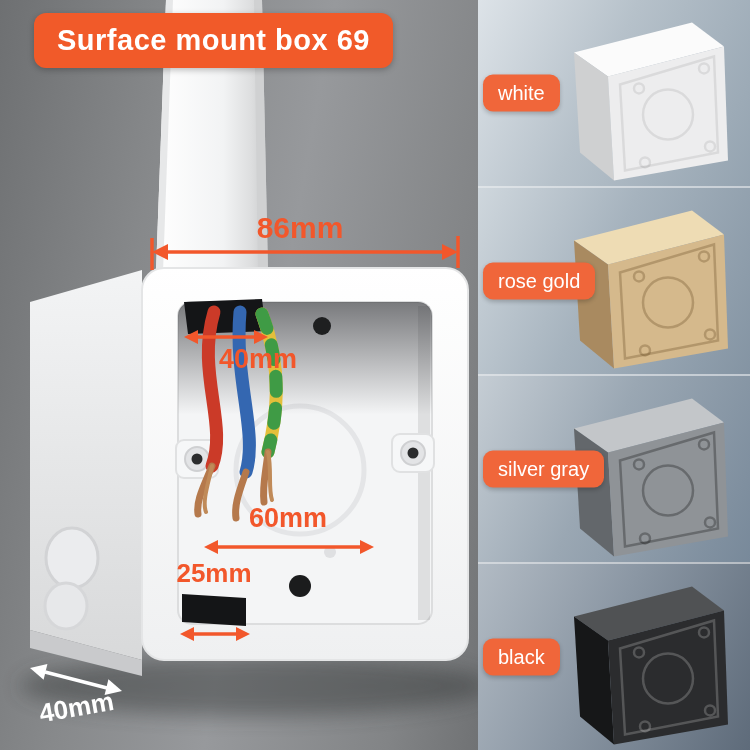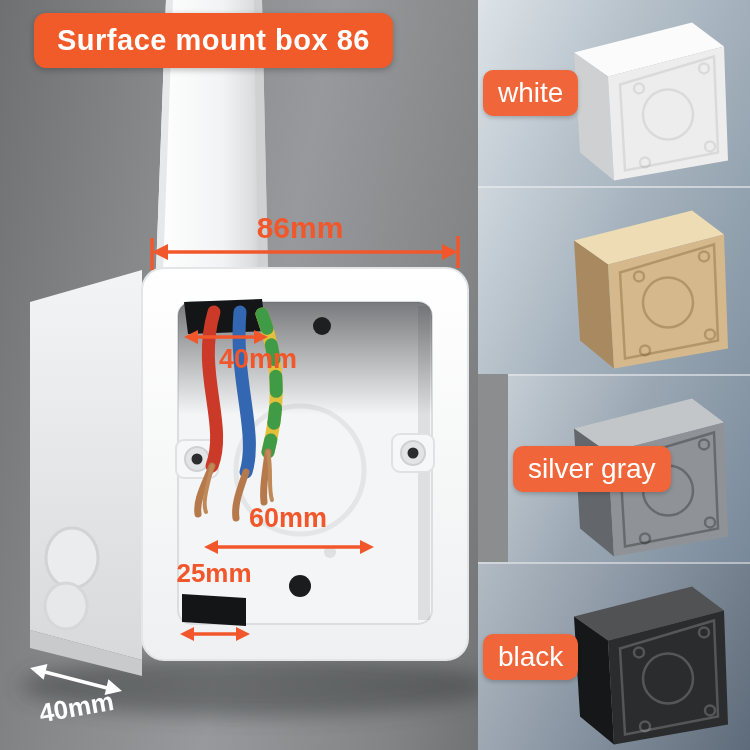--- a/index.html
+++ b/index.html
@@ -20,25 +20,25 @@
   .dim-fill { fill:#f2572b; }
   .depth-stroke { stroke:#ffffff; stroke-width:3.5; fill:none; }
   .depth-fill { fill:#ffffff; }
 
   
   .variants { position:absolute; left:478px; top:0; width:272px; height:750px; display:flex; flex-direction:column; }
   .variant-row { position:relative; flex:1; overflow:hidden; }
   .variant-row + .variant-row { border-top:2px solid rgba(255,255,255,.55); }
   .row-0 { background:linear-gradient(115deg,#dde3e8 0%,#b6c1ca 45%,#94a3b0 100%); }
   .row-1 { background:linear-gradient(115deg,#cfd7dd 0%,#a6b3be 45%,#8494a3 100%); }
-  .row-2 { background:linear-gradient(115deg,#c5cdd4 0%,#9aa7b3 45%,#78899a 100%);margin-left:30px; }
+  .row-2 { background:linear-gradient(115deg,#c5cdd4 0%,#9aa7b3 45%,#78899a 100%); }
   .row-3 { background:linear-gradient(115deg,#b2bbc4 0%,#8b97a4 45%,#5e6b7a 100%);padding-left:36px; }
 
   .badge { position:absolute; left:5px; top:50%; transform:translateY(-50%); z-index:3;
-    background:#f0663a; color:#ffffff; font-size:28px; padding:7px 15px; border-radius:10px; white-space:nowrap;
+    background:#f0663a; color:#ffffff; font-size:20px; padding:7px 15px; border-radius:10px; white-space:nowrap;
     box-shadow:0 2px 4px rgba(0,0,0,.2); }
 
   .cube { position:absolute; right:4px; top:50%; transform:translateY(-48%); width:200px; height:172px; }
   .detail { fill:none; stroke-width:2.5; }
   .v-white  .f-top{fill:#fbfbfb} .v-white  .f-front{fill:#ededee} .v-white  .f-side{fill:#cfd0d1} .v-white  .detail{stroke:rgba(0,0,0,.08)}
   .v-rose   .f-top{fill:#eedcb4} .v-rose   .f-front{fill:#d5b98c} .v-rose   .f-side{fill:#a98a60} .v-rose   .detail{stroke:rgba(90,60,20,.28)}
   .v-silver .f-top{fill:#c3c6c9} .v-silver .f-front{fill:#8f9397} .v-silver .f-side{fill:#63676b} .v-silver .detail{stroke:rgba(0,0,0,.28)}
   .v-black  .f-top{fill:#505254} .v-black  .f-front{fill:#2b2c2e} .v-black  .f-side{fill:#161718} .v-black  .detail{stroke:rgba(255,255,255,.2)}
 </style>
 </head>
@@ -165,21 +165,21 @@
 
       <g>
         <line class="depth-stroke" x1="45" y1="672" x2="107" y2="688"></line>
         <polygon class="depth-fill" points="30,668 43.6,679.7 47.4,664.1"></polygon>
         <polygon class="depth-fill" points="122,691 104.6,694.9 108.4,679.3"></polygon>
         <text x="78" y="716" font-size="26" font-weight="bold" fill="#ffffff" text-anchor="middle" transform="rotate(-10 78 716)">40mm</text>
       </g>
     </svg>
 
     <div class="banner">
-      <span>Surface mount box 86</span>
+      <span>Surface mount box 69</span>
     </div>
   </div>
 
   <div class="variants">
 
     <div class="variant-row row-0">
       <svg class="cube v-white" viewBox="0 0 200 172">
         <polygon class="f-top" points="28,42 146,12 178,36 62,66"></polygon>
         <polygon class="f-side" points="28,42 62,66 68,170 34,142"></polygon>
         <polygon class="f-front" points="62,66 178,36 182,150 68,170"></polygon>
@@ -200,20 +200,23 @@
         <polygon class="f-top" points="28,42 146,12 178,36 62,66"></polygon>
         <polygon class="f-side" points="28,42 62,66 68,170 34,142"></polygon>
         <polygon class="f-front" points="62,66 178,36 182,150 68,170"></polygon>
         <polygon class="detail" points="74,74 168,46 172,142 79,160"></polygon>
         <circle class="detail" cx="122" cy="104" r="25"></circle>
         <circle class="detail" cx="93" cy="78" r="5"></circle>
           <circle class="detail" cx="158" cy="58" r="5"></circle>
         <circle class="detail" cx="99" cy="152" r="5"></circle>
           <circle class="detail" cx="164" cy="136" r="5"></circle>
       </svg>
+      <div class="badge">
+        <span>rose gold</span>
+      </div>
     </div>
 
     <div class="variant-row row-2">
       <svg class="cube v-silver" viewBox="0 0 200 172">
         <polygon class="f-top" points="28,42 146,12 178,36 62,66"></polygon>
         <polygon class="f-side" points="28,42 62,66 68,170 34,142"></polygon>
         <polygon class="f-front" points="62,66 178,36 182,150 68,170"></polygon>
         <polygon class="detail" points="74,74 168,46 172,142 79,160"></polygon>
         <circle class="detail" cx="122" cy="104" r="25"></circle>
         <circle class="detail" cx="93" cy="78" r="5"></circle>

